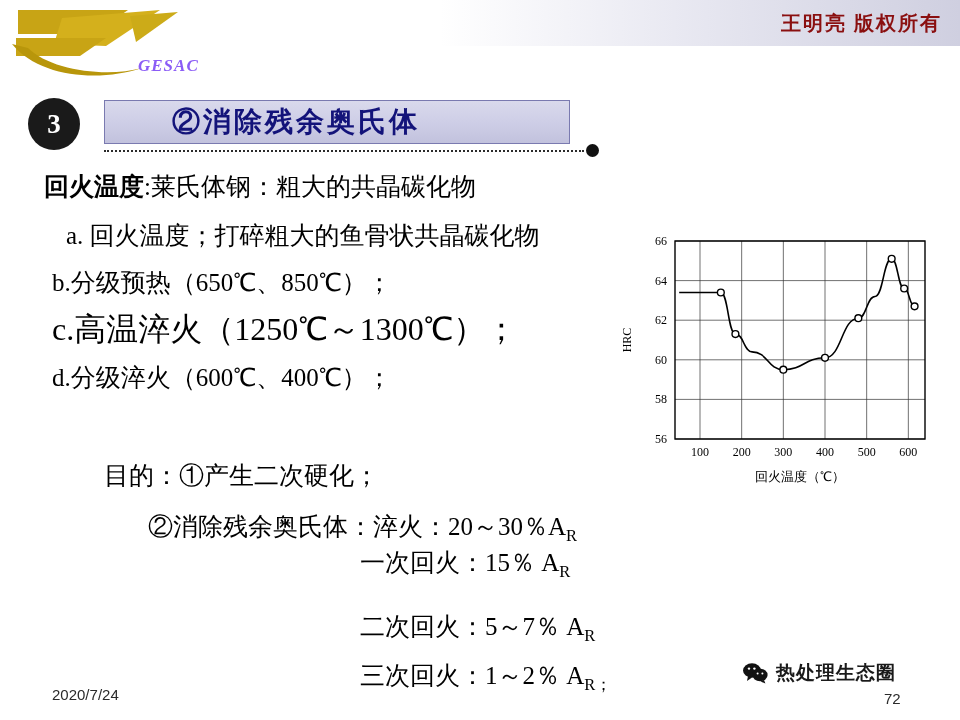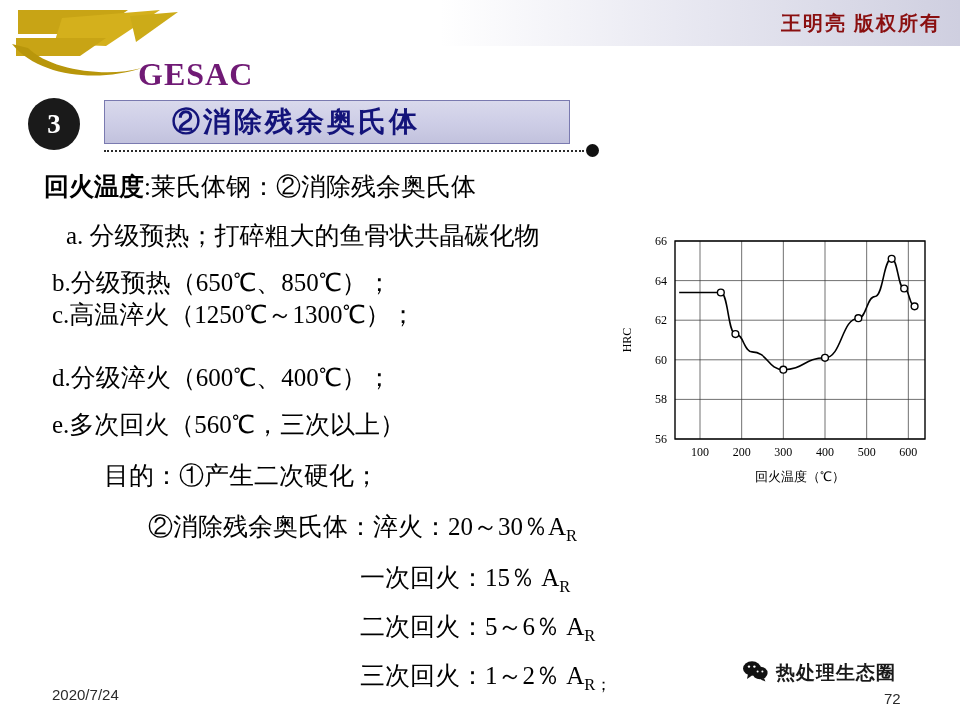--- a/index.html
+++ b/index.html
@@ -29,24 +29,25 @@
     top: 4px;
     width: 230px;
     height: 80px;
   }
   .logo svg { display: block; }
   .logo-text {
     position: absolute;
     left: 128px;
     top: 52px;
     font-family: "Liberation Serif", serif;
-    font-size: 32px;
+    font-size: 17px;
     font-weight: bold;
     letter-spacing: 1px;
-    color: #701a75;
+    color: #8b5cf6;
+    font-style: italic;
   }
 
   
   .topright-band {
     position: absolute;
     right: 0;
     top: 0;
     width: 520px;
     height: 46px;
     background: linear-gradient(to right, #ffffff 0%, #e9e9f2 45%, #cfcfe0 100%);
@@ -122,26 +123,26 @@
   .line {
     position: absolute;
     font-family: "Liberation Serif", serif;
     color: #000000;
     white-space: nowrap;
   }
   .l1 { left: 44px;  top: 170px; font-size: 25px; }
   .l1 b { font-weight: bold; }
   .l2 { left: 66px;  top: 219px; font-size: 25px; }
   .l3 { left: 52px;  top: 266px; font-size: 25px; }
-  .l4 { left: 52px;  top: 298px; font-size: 25px; font-family: Liberation Serif, serif; }
+  .l4 { left: 52px;  top: 308px; font-size: 32px; font-family: Liberation Serif, serif; }
   .l5 { left: 52px;  top: 361px; font-size: 25px; }
   .l6 { left: 52px;  top: 408px; font-size: 25px; }
   .l7 { left: 104px; top: 459px; font-size: 25px; }
   .l8 { left: 148px; top: 510px; font-size: 25px; }
-  .l9 { left: 360px; top: 561px; font-size: 25px; }
+  .l9 { left: 360px; top: 546px; font-size: 25px; }
   .l10{ left: 360px; top: 610px; font-size: 25px; }
   .l11{ left: 360px; top: 659px; font-size: 25px; }
   sub {
     font-size: 0.66em;
     vertical-align: sub;
   }
 
   
   .chart-box {
     position: absolute;
@@ -169,20 +170,21 @@
     top: 690px;
     font-family: Liberation Sans, sans-serif;
     font-size: 15px;
     color: #2b2b2b;
   }
   .footer-brand {
     position: absolute;
     left: 742px;
     top: 660px;
     display: flex;
+    align-items: center;
     gap: 8px;
   }
   .footer-brand .wechat {
     width: 26px;
     height: 22px;
     position: relative;
   }
   .footer-brand-text {
     font-family: "Liberation Sans", sans-serif;
     font-size: 19px;
@@ -209,30 +211,29 @@
 
   <div class="topright-band"></div>
   <div class="topright-text">王明亮 版权所有</div>
 
   <div class="badge">3</div>
   <div class="title-bar"></div>
   <div class="title-text">②消除残余奥氏体</div>
   <div class="title-line"></div>
   <div class="title-dot"></div>
 
-  <div class="line l1"><b>回火温度</b><span>:莱氏体钢：②消除残余奥氏体</span></div>
-  <div class="line l2">a. 分级预热；打碎粗大的鱼骨状共晶碳化物</div>
+  <div class="line l1"><b>回火温度</b><span>:莱氏体钢：粗大的共晶碳化物</span></div>
+  <div class="line l2">a. 回火温度；打碎粗大的鱼骨状共晶碳化物</div>
   <div class="line l3">b.分级预热（650℃、850℃）；</div>
   <div class="line l4">c.高温淬火（1250℃～1300℃）；</div>
   <div class="line l5">d.分级淬火（600℃、400℃）；</div>
-  <div class="line l6">e.多次回火（560℃，三次以上）</div>
   <div class="line l7">目的：①产生二次硬化；</div>
   <div class="line l8"><span>②消除残余奥氏体：淬火：20～30％A</span><sub>R</sub></div>
   <div class="line l9"><span>一次回火：15％ A</span><sub>R</sub></div>
-  <div class="line l10"><span>二次回火：5～6％ A</span><sub>R</sub></div>
+  <div class="line l10"><span>二次回火：5～7％ A</span><sub>R</sub></div>
   <div class="line l11"><span>三次回火：1～2％ A</span><sub>R；</sub></div>
 
   <div class="chart-box">
     <svg id="chart-svg" width="330" height="280" viewBox="0 0 330 280">
         <rect x="62" y="26" width="250" height="198" fill="#fff"></rect>
         <line x1="87" y1="26" x2="87" y2="224" stroke="#333" stroke-width="0.7"></line>
         <line x1="128.66666666666669" y1="26" x2="128.66666666666669" y2="224" stroke="#333" stroke-width="0.7"></line>
         <line x1="170.33333333333334" y1="26" x2="170.33333333333334" y2="224" stroke="#333" stroke-width="0.7"></line>
         <line x1="212" y1="26" x2="212" y2="224" stroke="#333" stroke-width="0.7"></line>
         <line x1="253.66666666666669" y1="26" x2="253.66666666666669" y2="224" stroke="#333" stroke-width="0.7"></line>

